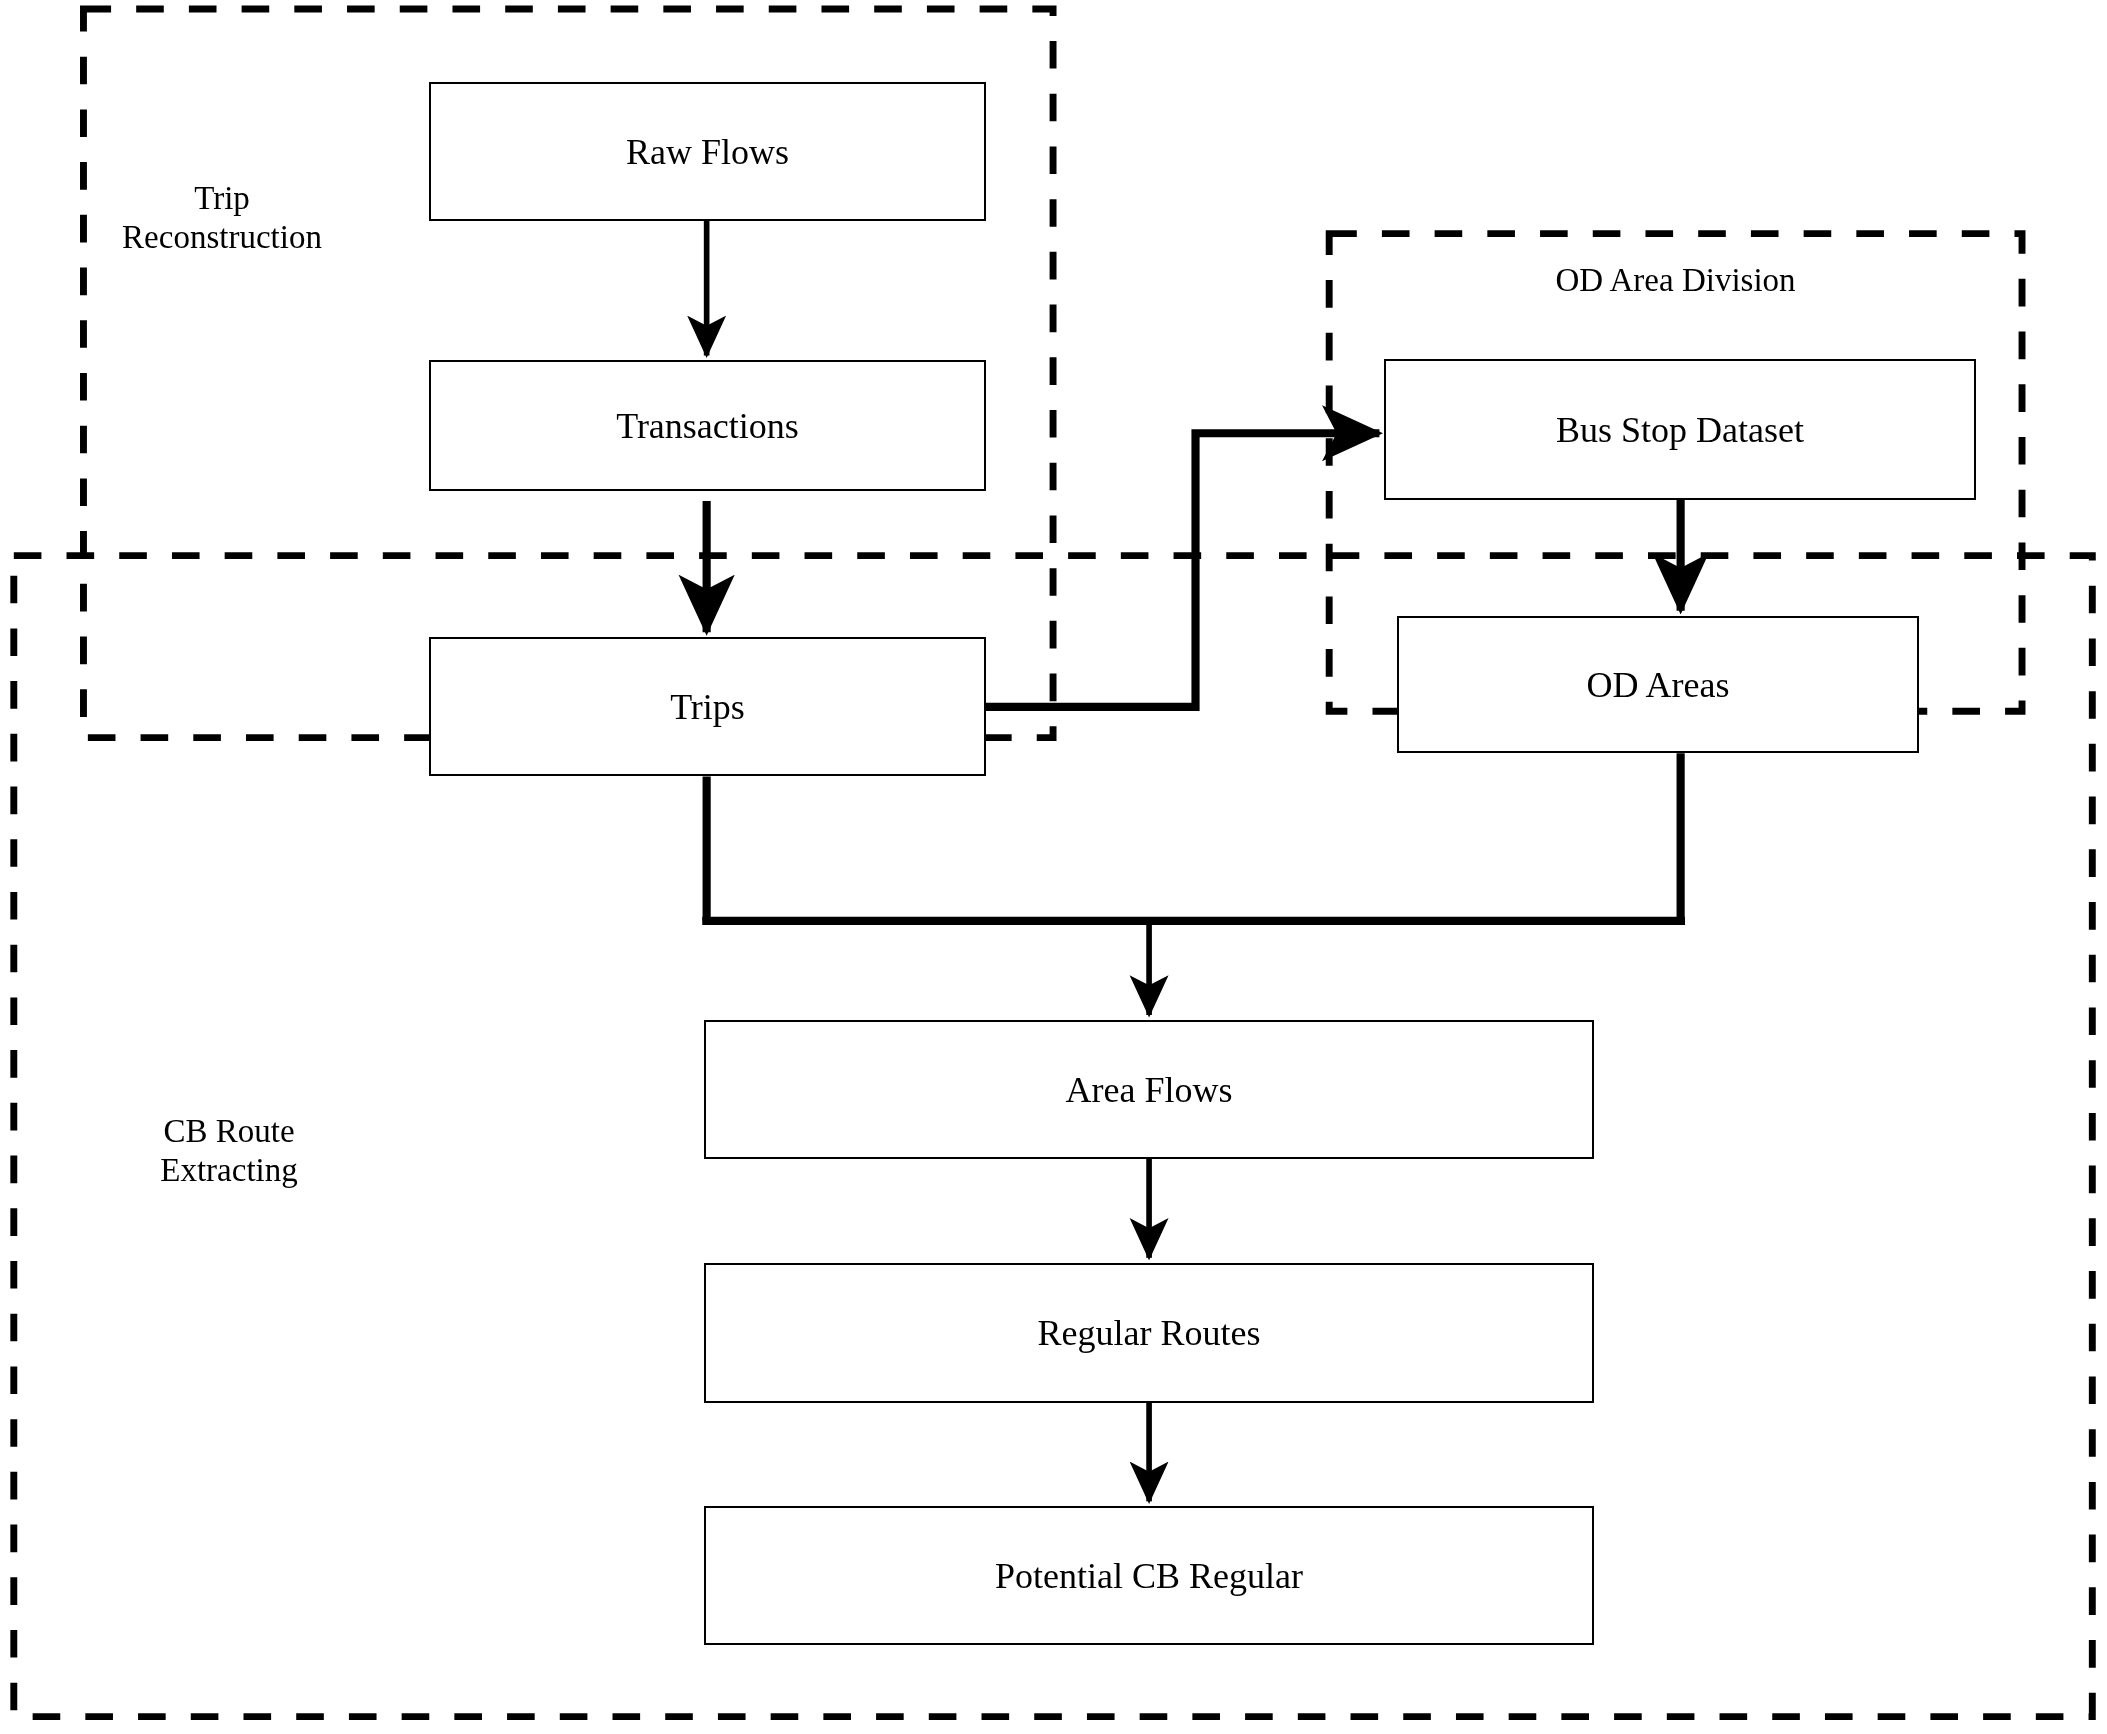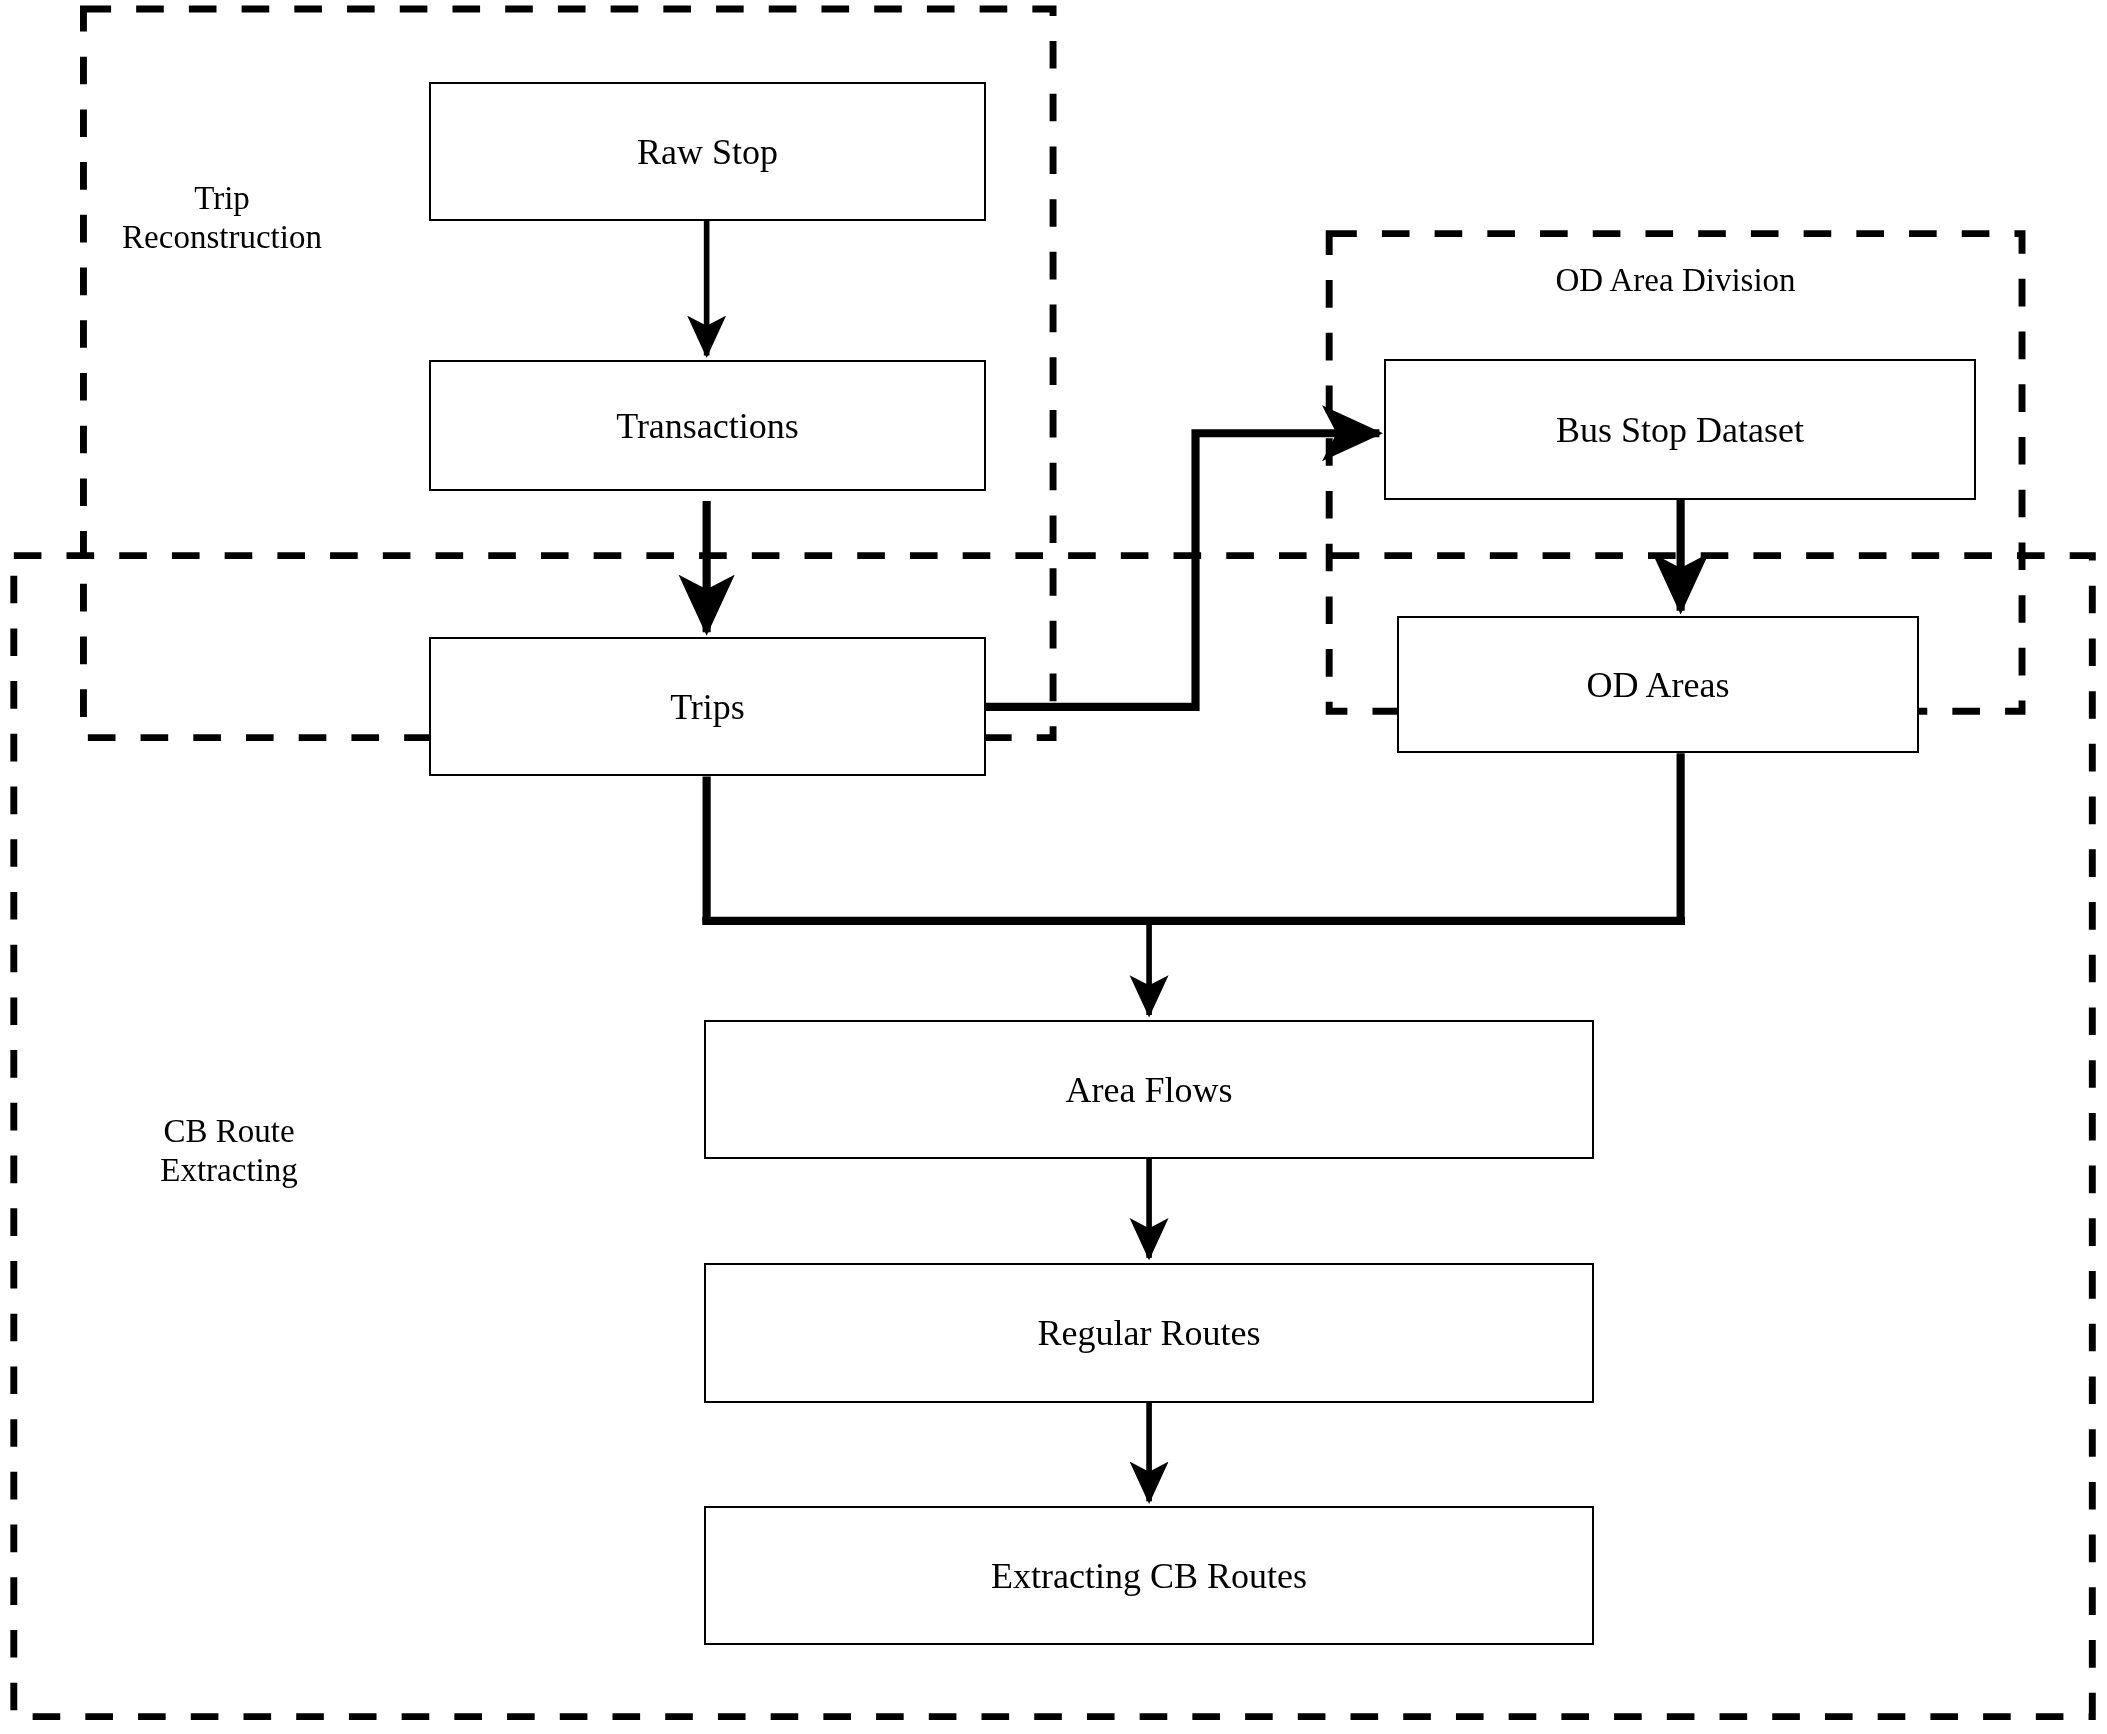--- a/index.html
+++ b/index.html
@@ -80,21 +80,21 @@
 
   <div class="grouplabel" style="left:87px; top:179px; width:270px;">Trip
 Reconstruction</div>
 
   <div class="grouplabel" style="left:1329px; top:261px; width:693px;">OD Area Division</div>
 
   <div class="grouplabel" style="left:94px; top:1112px; width:270px;">CB Route
 Extracting</div>
 
   <div class="nodebox" style="left:429px; top:82px; width:557px; height:139px;">
-    <span>Raw Stop</span>
+    <span>Raw Flows</span>
   </div>
 
   <div class="nodebox" style="left:429px; top:360px; width:557px; height:131px;">
     <span>Transactions</span>
   </div>
 
   <div class="nodebox" style="left:429px; top:637px; width:557px; height:139px;">
     <span>Trips</span>
   </div>
 
@@ -108,17 +108,17 @@
 
   <div class="nodebox" style="left:704px; top:1020px; width:890px; height:139px;">
     <span>Area Flows</span>
   </div>
 
   <div class="nodebox" style="left:704px; top:1263px; width:890px; height:140px;">
     <span>Regular Routes</span>
   </div>
 
   <div class="nodebox" style="left:704px; top:1506px; width:890px; height:139px;">
-    <span>Extracting CB Routes</span>
+    <span>Potential CB Regular</span>
   </div>
 
 </div>
 
 
 </body></html>

